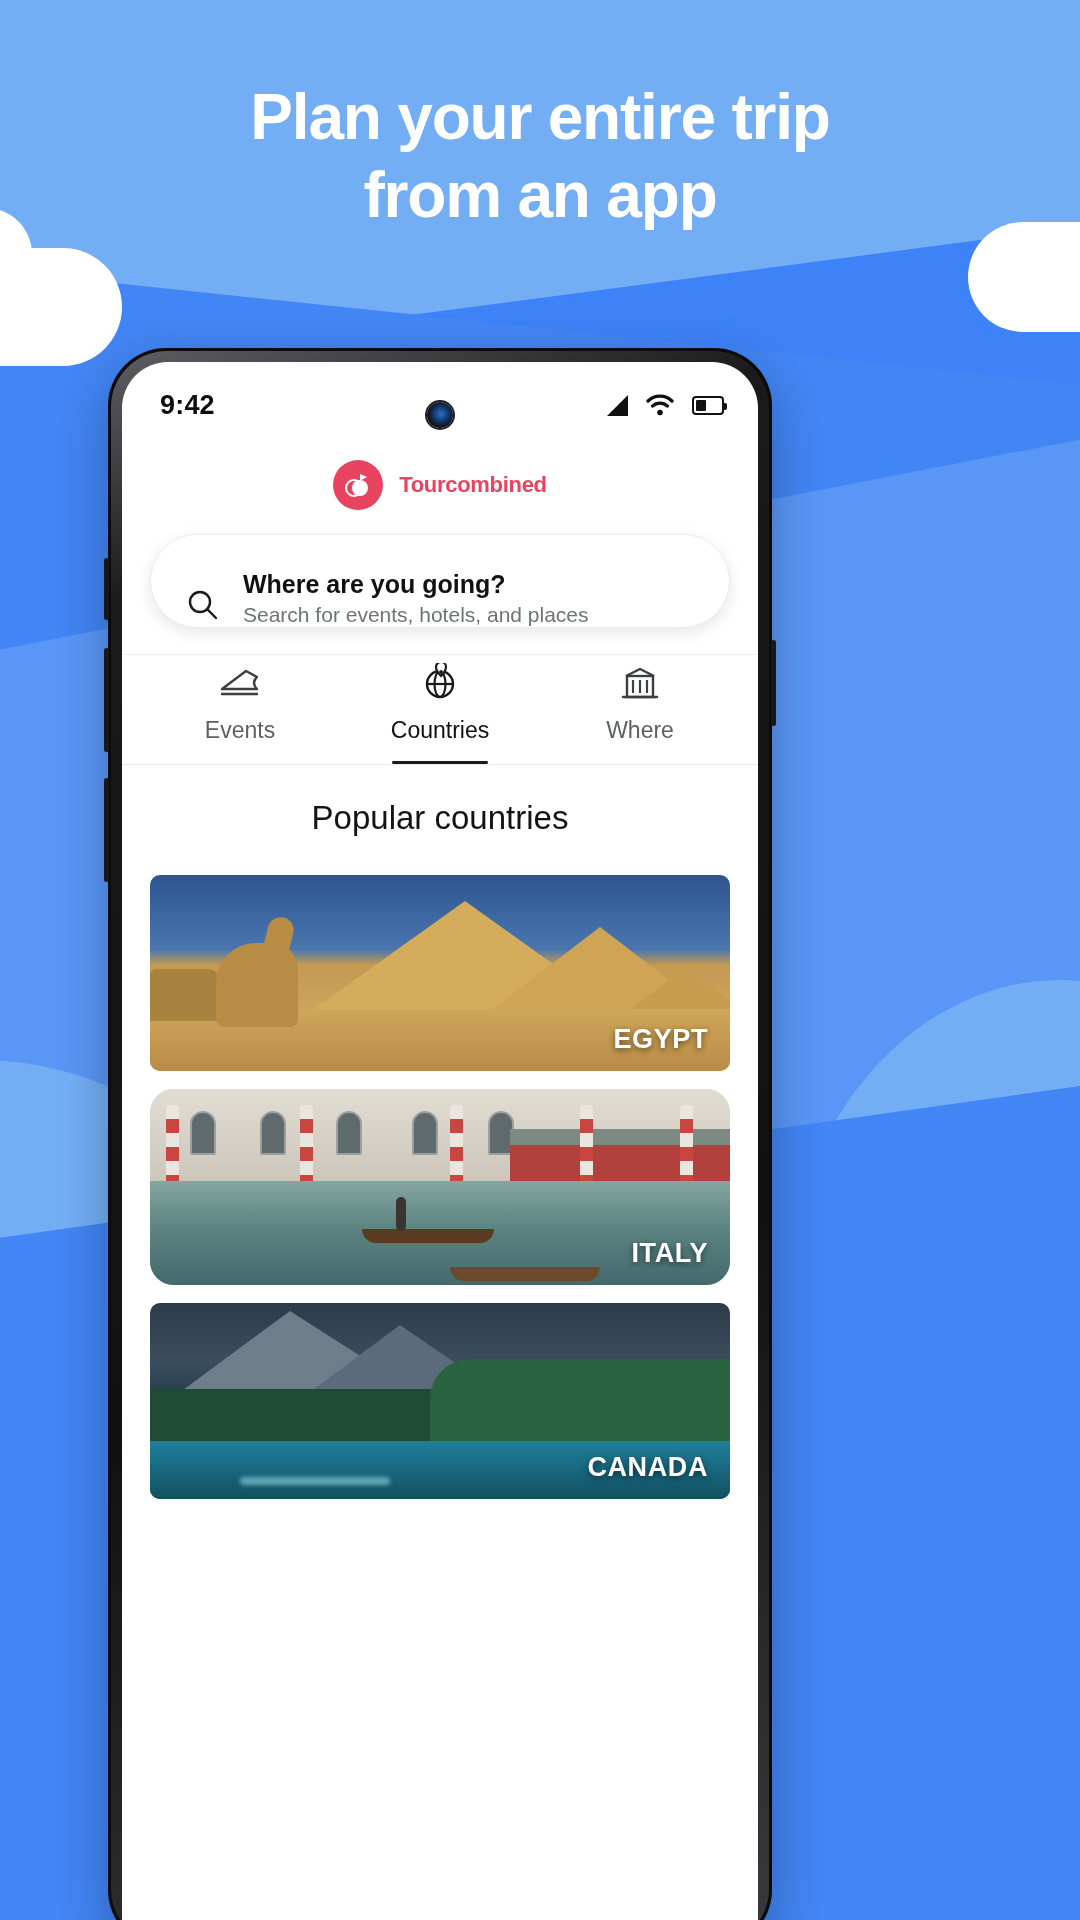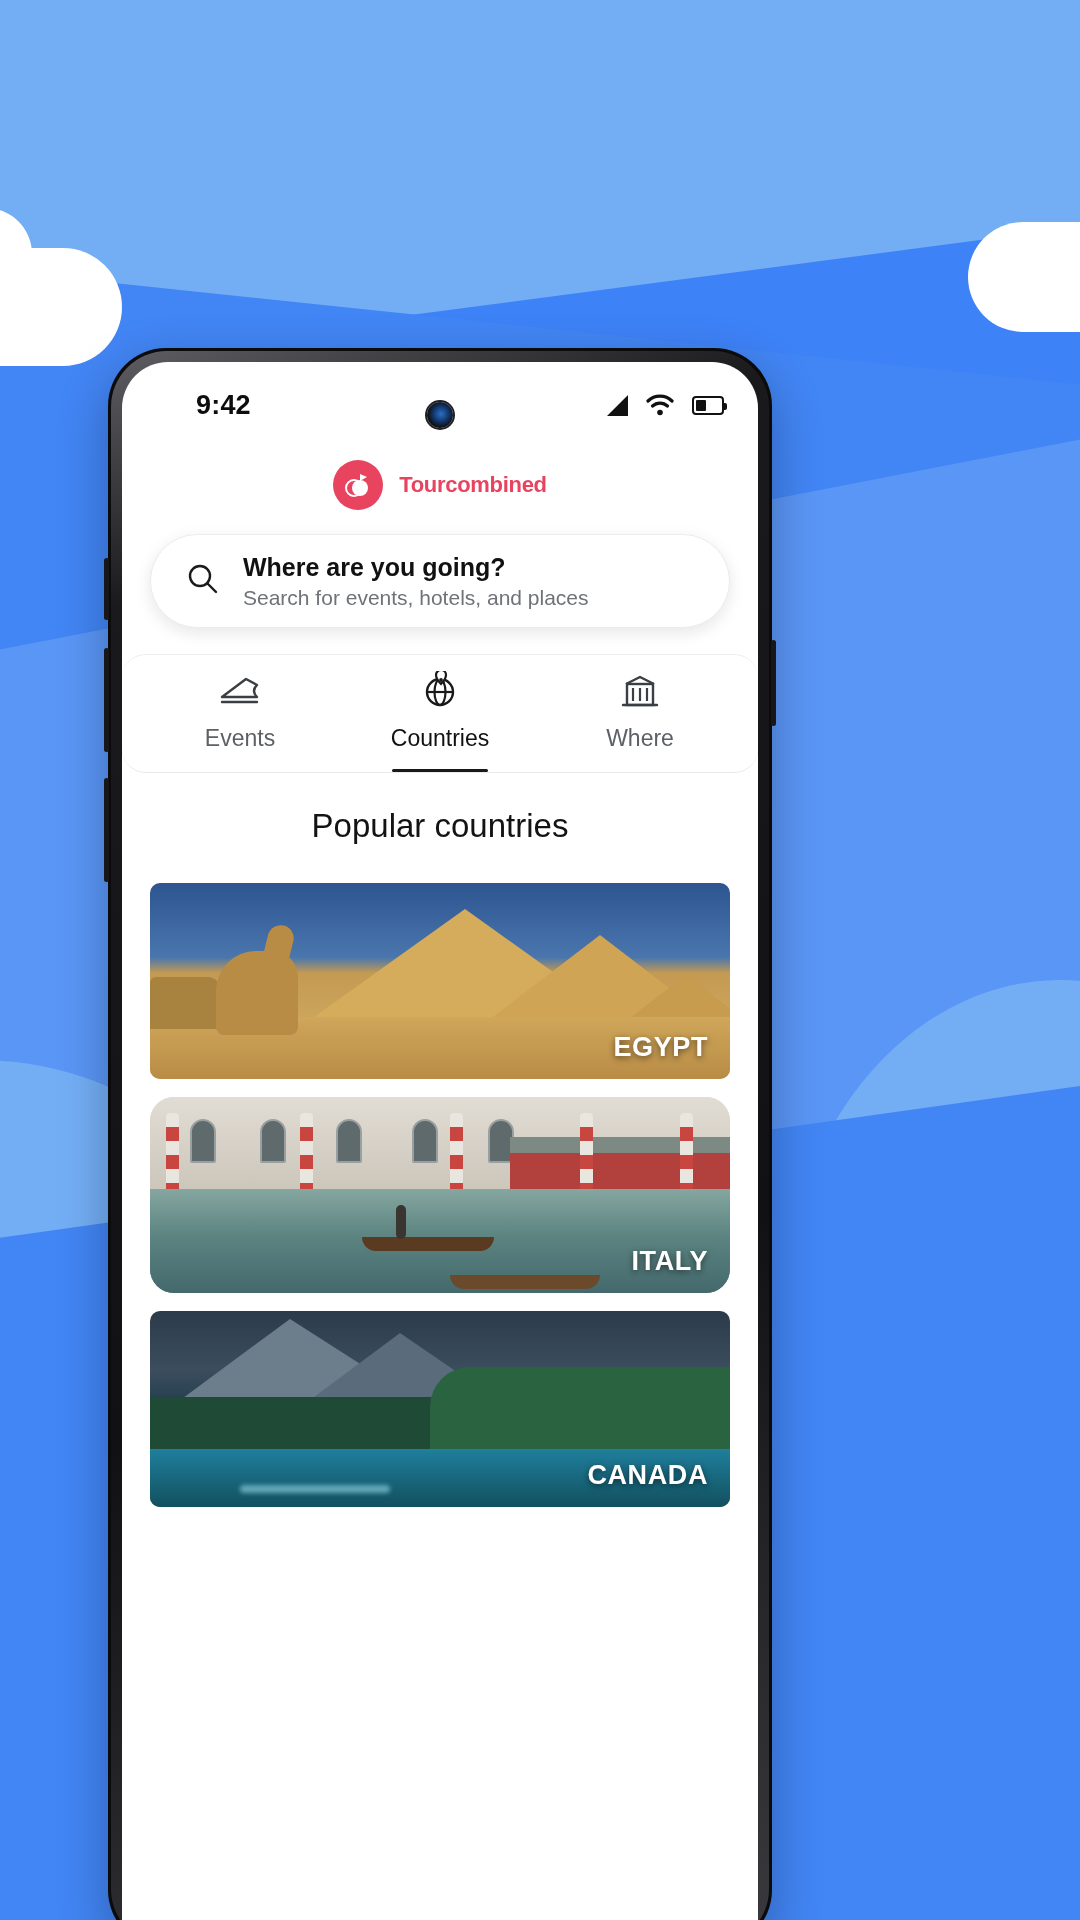--- a/index.html
+++ b/index.html
@@ -120,21 +120,21 @@
   }
 
   
   .statusbar {
     position: relative;
     height: 86px;
     display: flex; align-items: center; justify-content: space-between;
     padding: 0 34px 0 38px;
   }
   .status-time {
-    font-size: 27px; font-weight: bold; color: #0d0d0d; letter-spacing: 0.2px; margin-left: 36px;
+    font-size: 27px; font-weight: bold; color: #0d0d0d; letter-spacing: 0.2px;
   }
   .camera {
     position: absolute; left: 50%; top: 40px; transform: translateX(-50%);
     width: 26px; height: 26px; border-radius: 50%;
     background: radial-gradient(circle at 54% 46%, #2a6fc4 0%, #0f2f5e 44%, #111 66%, #3b3b3f 100%);
     box-shadow: 0 0 0 2px #202024;
   }
   .status-icons { display: flex; align-items: center; gap: 18px; }
   .ic-signal { width: 0; height: 0; border-left: 21px solid transparent; border-bottom: 21px solid #111; }
   .ic-wifi { width: 28px; height: 22px; position: relative; }
@@ -161,32 +161,31 @@
   .brand-name {
     font-size: 22px; font-weight: bold; color: #E8435F; letter-spacing: -0.3px;
   }
 
   
   .search-wrap { padding: 0 28px 26px; }
   .searchbar {
     height: 94px; border-radius: 50px; background: #fff;
     border: 1px solid #ececec;
     box-shadow: 0 5px 16px rgba(17,17,17,0.10);
-    display: flex; align-items: center; gap: 22px;
+    display: flex; align-items: flex-end; gap: 22px;
     padding: 0 34px;
   }
   .search-texts { display: flex; flex-direction: column; gap: 4px; }
   .search-title { font-size: 25px; font-weight: bold; color: #111; }
   .search-sub { font-size: 21px; color: #6f7377; }
 
   
   .tabs {
     display: flex; border-top: 1px solid #eeeeee; border-bottom: 1px solid #e9e9e9;
-    padding: 16px 18px 0;
-    border-radius: 24px;
+    padding: 8px 18px 0;
   }
   .tab {
     flex: 1; display: flex; flex-direction: column; align-items: center; gap: 10px;
     padding-bottom: 8px; position: relative;
   }
   .tab-label { font-size: 23px; color: #5d6165; padding-bottom: 12px; }
   .tab.active .tab-label { color: #111; }
   .tab.active:after {
     content: ""; position: absolute; bottom: 0; left: 50%; transform: translateX(-50%);
     width: 96px; height: 3px; background: #1a1a1a; border-radius: 2px;
@@ -260,20 +259,22 @@
 
   <div class="band-light"></div>
   <div class="band-mid"></div>
   <div class="band-lower-light"></div>
   <div class="blob-bottom-left"></div>
   <div class="blob-bottom-right"></div>
   <div class="band-front"></div>
   <div class="cloud-left"></div>
   <div class="cloud-right"></div>
 
+  <div class="headline">Plan your entire trip
+from an app</div>
 
   <div class="phone">
     <div class="phone-edge"></div>
     <div class="btn-side btn-s1"></div>
     <div class="btn-side btn-s2"></div>
     <div class="btn-side btn-s3"></div>
     <div class="btn-right"></div>
 
     <div class="phone-inner">
 

